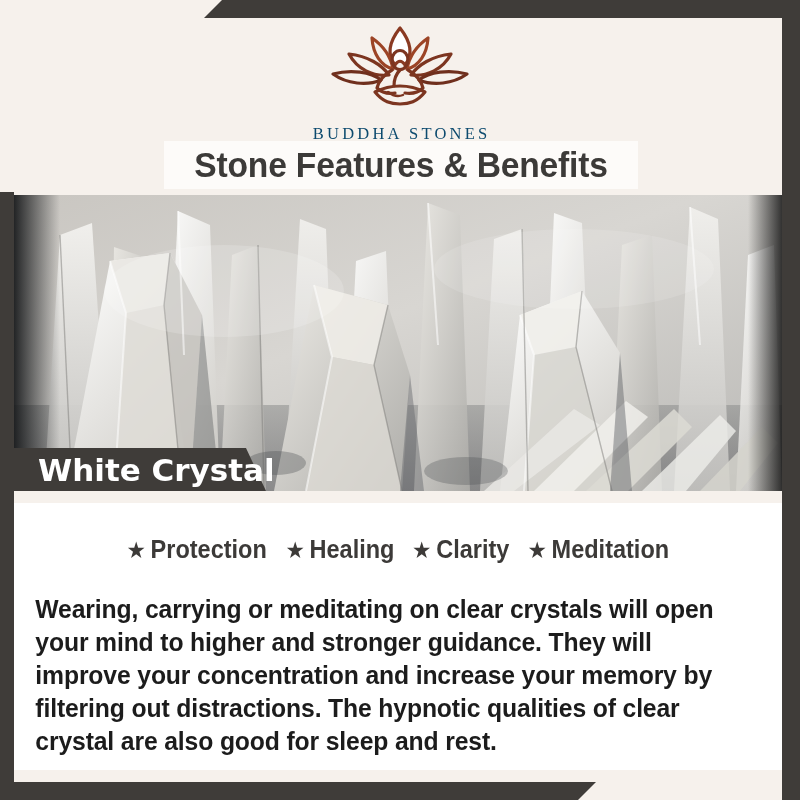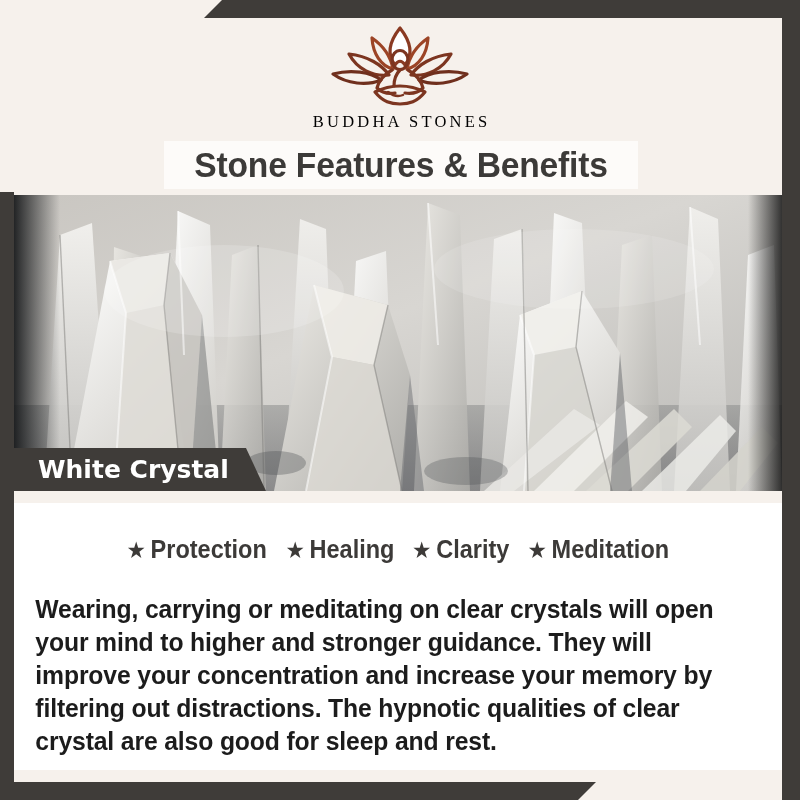--- a/index.html
+++ b/index.html
@@ -80,25 +80,25 @@
     text-align: center;
   }
   .logo-mark {
     display: block;
     margin: 0 auto;
     width: 150px;
     height: 86px;
   }
   .logo-text {
     display: block;
-    margin-top: 4px;
+    margin-top: 16px;
     font-family: "Liberation Serif", serif;
     font-size: 16.5px;
     letter-spacing: 3.2px;
-    color: #000000;
+    color: #0c4a6e;
     text-indent: 3.2px;
     text-align: center;
   }
 
   .title-band {
     position: absolute;
     left: 164px;
     top: 141px;
     width: 474px;
     height: 48px;
@@ -169,21 +169,21 @@
     clip-path: polygon(0 0, 232px 0, 252px 43px, 0 43px);
     z-index: 4;
   }
   .stone-banner-label {
     position: absolute;
     left: 38px;
     top: 448px;
     height: 47px;
     line-height: 44px;
     font-family: "DejaVu Sans", sans-serif;
-    font-size: 25px;
+    font-size: 31px;
     font-weight: bold;
     color: #ffffff;
     letter-spacing: 0px;
     z-index: 5;
     white-space: nowrap;
   }
 
   
   .cream-strip {
     position: absolute;

